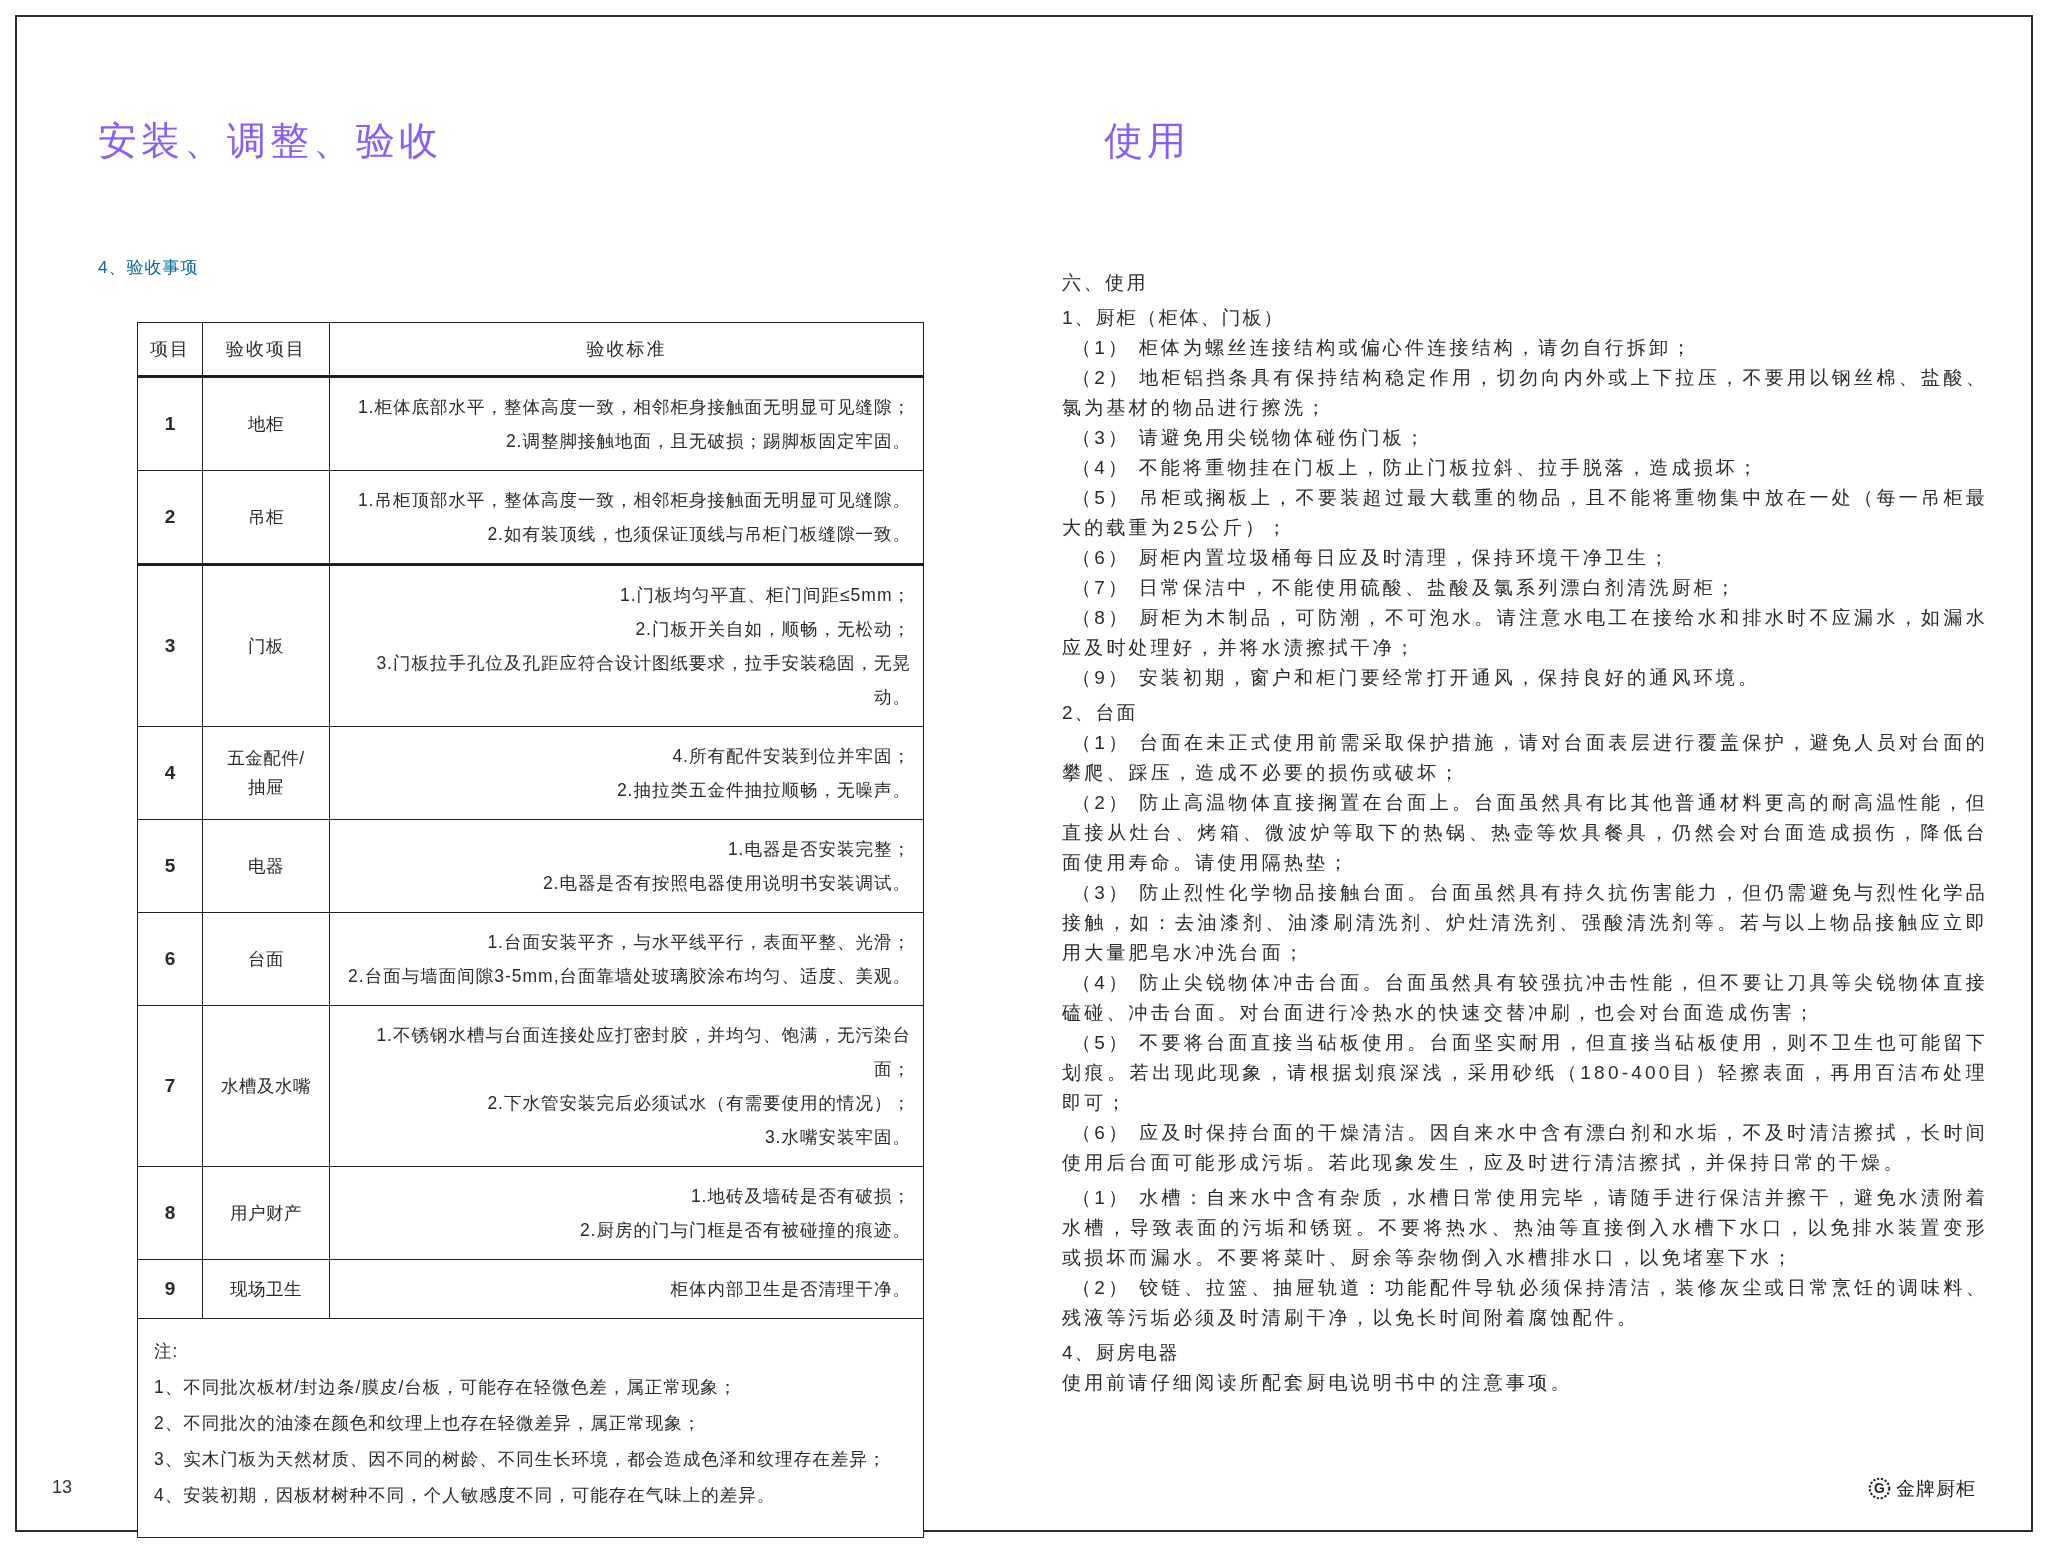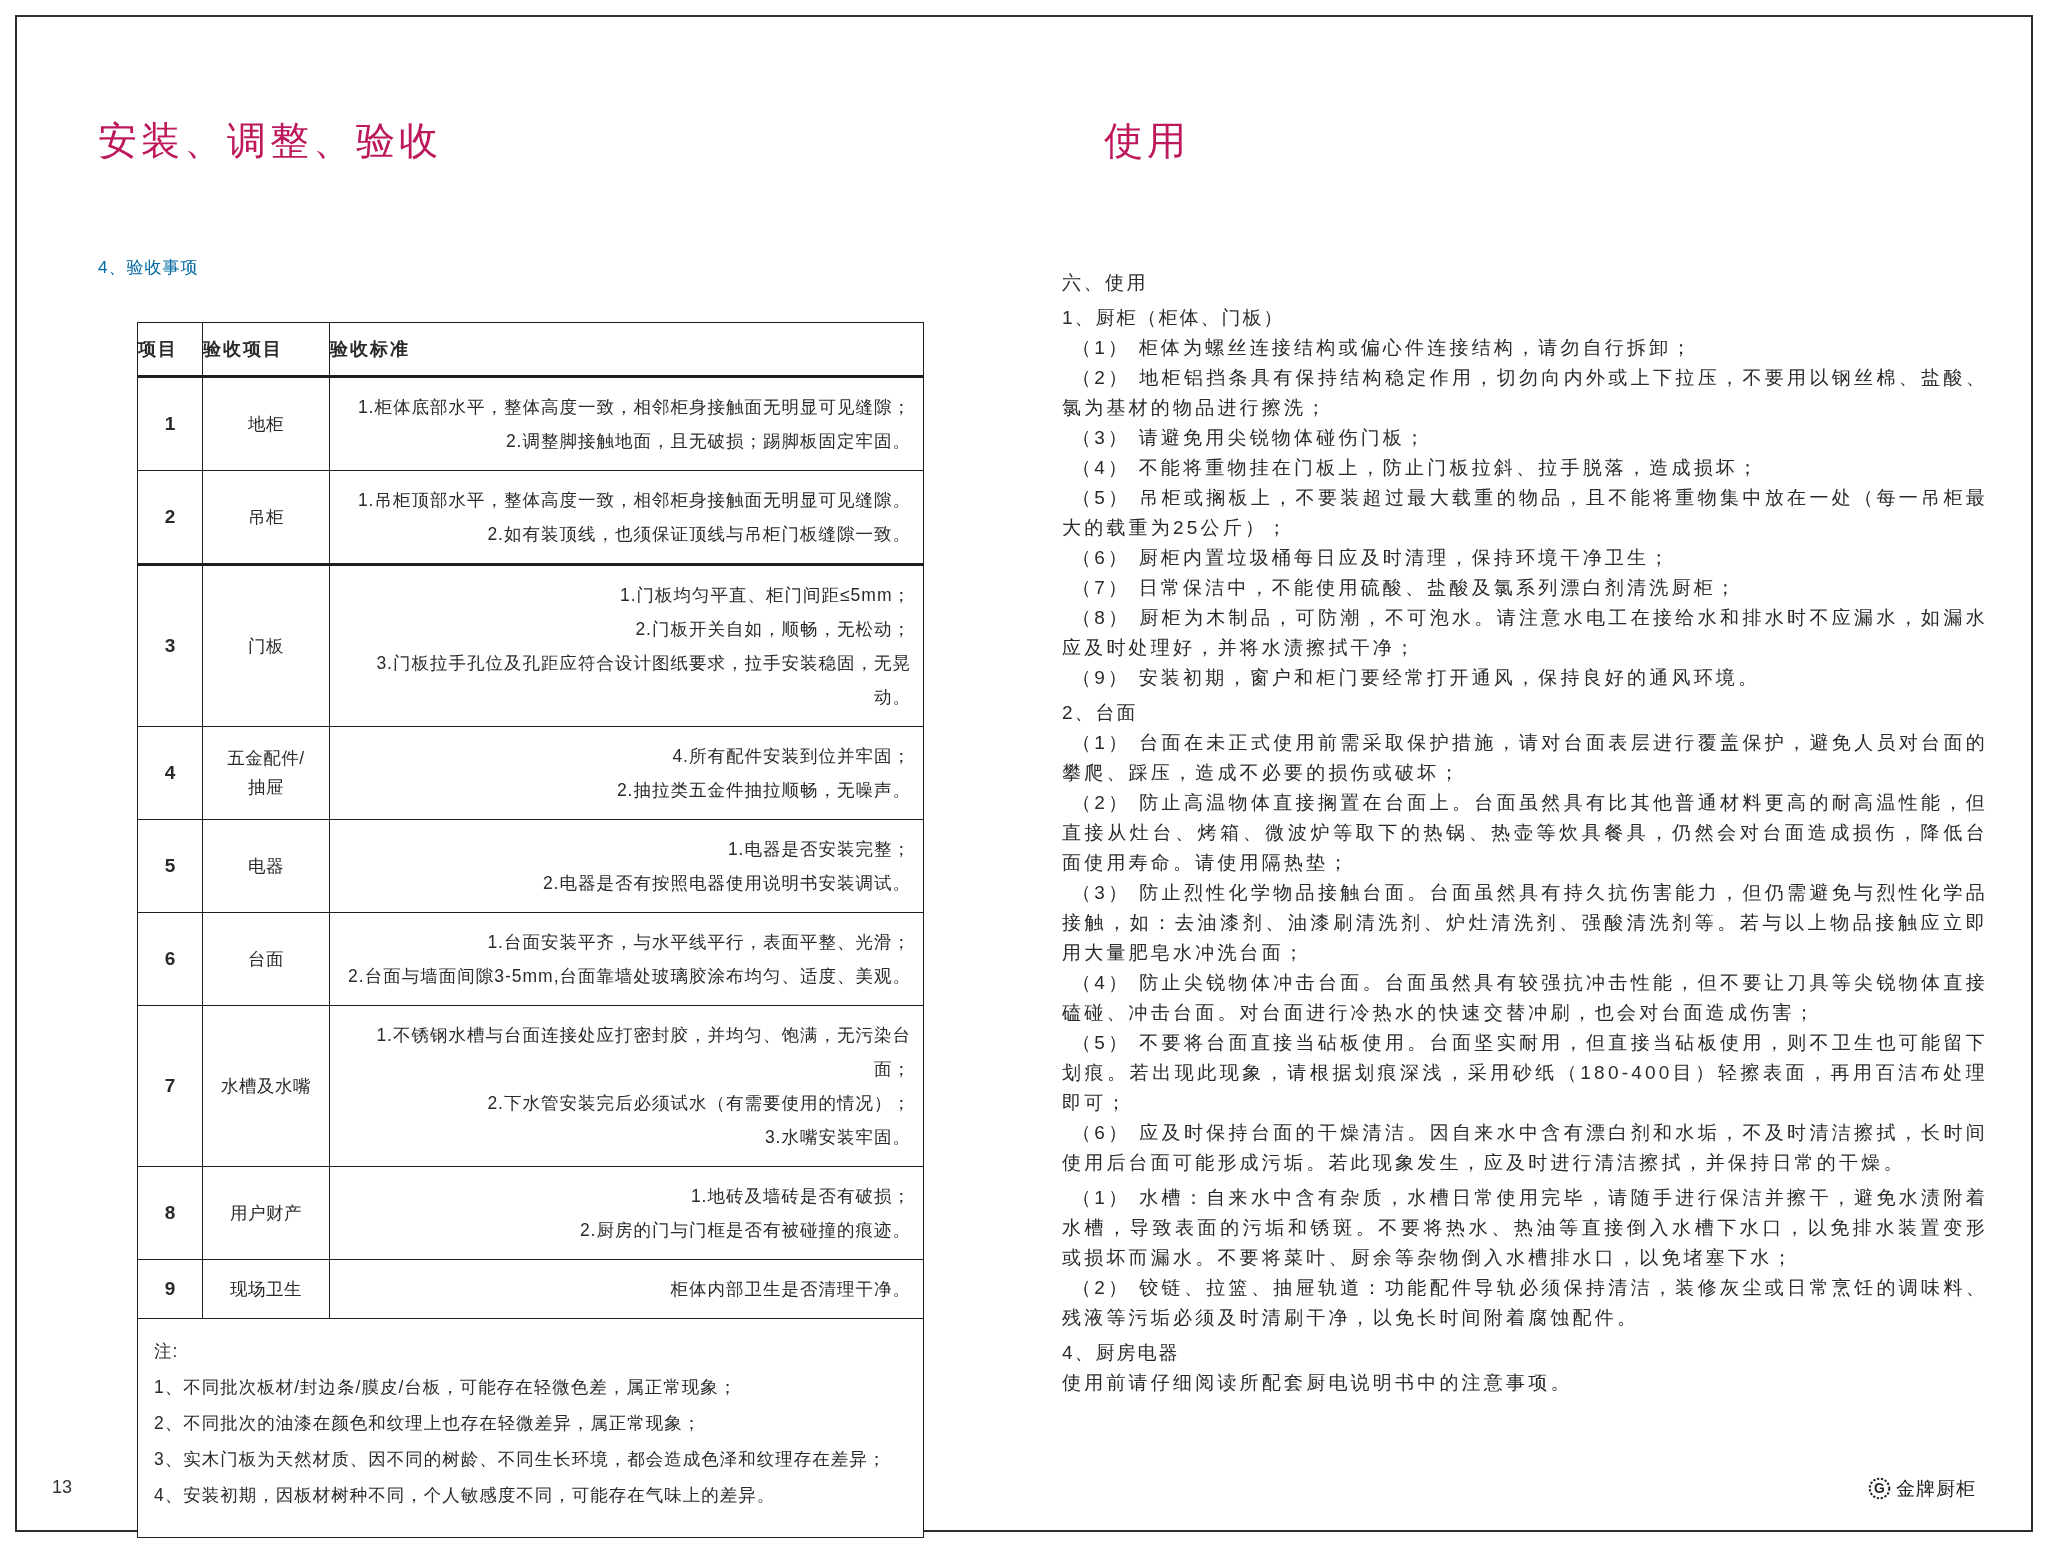--- a/index.html
+++ b/index.html
@@ -12,21 +12,21 @@
   }
   .page-frame {
     position:absolute; left:15px; top:15px; width:2018px; height:1517px;
     border:2px solid #2e2e2e;
   }
 
   
   .doc-title {
     position:absolute; top:118px;
     font-size:39px; font-weight:500; letter-spacing:4px;
-    line-height:46px; color:#be185d; white-space:nowrap;
+    line-height:46px; color:#8b5cf6; white-space:nowrap;
   }
   .left-title { left:98px; }
   .right-title { left:1096px;margin-left:8px; }
 
   .left-section-label {
     position:absolute; left:98px; top:256px;
     font-size:17px; letter-spacing:1px; color:#0369a1;
   }
 
   table.acceptance {
@@ -34,22 +34,22 @@
     width:786px; border-collapse:collapse; table-layout:fixed;
     background:#fff;
   }
   table.acceptance col.c1 { width:65px; }
   table.acceptance col.c2 { width:127px; }
   table.acceptance col.c3 { width:594px; }
   table.acceptance th, table.acceptance td {
     border:1.5px solid #1e1e1e; vertical-align:middle;
   }
   table.acceptance thead th {
-    height:54px; font-weight:700; font-size:18px; letter-spacing:2px;
-    text-align:left; border-bottom:3px solid #1e1e1e;
+    height:54px; font-weight:400; font-size:18px; letter-spacing:2px;
+    text-align:center; border-bottom:3px solid #1e1e1e;
   }
   tr.thick-bottom td { border-bottom:3px solid #1e1e1e; }
   td.cell-no   { text-align:center; font-weight:bold; font-size:19px; }
   td.cell-item { text-align:center; font-size:17.5px; line-height:29px; white-space:pre-line; letter-spacing:0.5px; }
   td.cell-std  {
     font-size:17.5px; line-height:34px; letter-spacing:1px;
     padding:12px 12px; white-space:pre-line; text-align:right;
   }
   td.cell-notes {
     padding:14px 16px 24px 16px;

